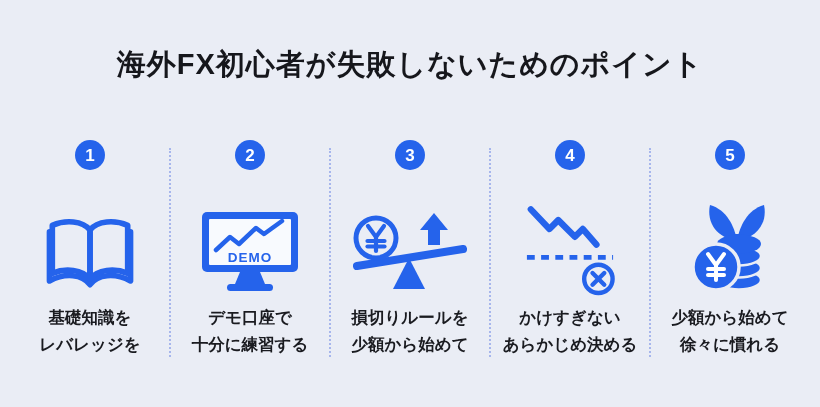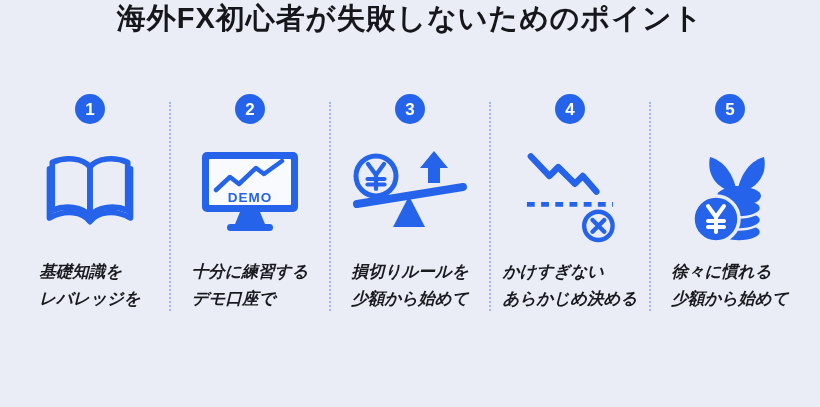--- a/index.html
+++ b/index.html
@@ -4,20 +4,21 @@
 <style>
   * { margin: 0; padding: 0; box-sizing: border-box; }
   html, body { width: 820px; height: 407px; }
   body {
     background: #EAEDF5;
     font-family: "Liberation Sans", "DejaVu Sans", sans-serif;
     overflow: hidden;
   }
   .canvas {
     width: 820px; height: 407px;
+    padding-top: 46px;
     position: relative;
   }
   .title {
     text-align: center;
     font-size: 29px;
     font-weight: 800;
     color: #16171C;
     letter-spacing: 1px;
     line-height: 36px;
   }
@@ -50,30 +51,30 @@
     font-weight: bold;
     display: flex;
     align-items: center;
     justify-content: center;
     line-height: 1;
   }
   .icon-box {
     height: 100px;
     margin-top: 26px;
     display: flex;
-    align-items: flex-start;
+    align-items: flex-end;
     justify-content: center;
   }
   .caption {
     margin-top: 8px;
+    text-align: center;
     font-size: 16.5px;
     font-weight: bold;
     color: #1A1B20;
     line-height: 1.62;
-    font-style: italic;
   }
   svg { display: block; }
   .demo-text {
     font-family: "Liberation Sans", "DejaVu Sans", sans-serif;
     font-weight: bold;
     letter-spacing: 1px;
   }
 </style>
 </head>
 <body>
@@ -111,22 +112,22 @@
         <svg width="100" height="86" viewBox="0 0 100 86">
           <rect x="2" y="2" width="96" height="60" rx="5" fill="#2563EB"></rect>
           <rect x="9" y="9" width="82" height="46" rx="1" fill="#F8FAFE"></rect>
           <polyline points="16,40 30,27 39,34 56,18 64,24 82,11" fill="none" stroke="#2563EB" stroke-width="4.5" stroke-linecap="round" stroke-linejoin="round"></polyline>
           <text class="demo-text" x="50" y="51.5" text-anchor="middle" font-size="13.5" fill="#2563EB">DEMO</text>
           <polygon points="40,62 60,62 65,74 35,74" fill="#2563EB"></polygon>
           <rect x="27" y="74" width="46" height="7" rx="3.5" fill="#2563EB"></rect>
         </svg>
       </div>
       <div class="caption">
+        <div>デモ口座で</div>
         <div>十分に練習する</div>
-        <div>デモ口座で</div>
       </div>
     </div>
 
     <div class="step-col">
       <div class="badge">
         <span>3</span>
       </div>
       <div class="icon-box">
         <svg width="116" height="84" viewBox="0 0 116 84">
           <line x1="5" y1="54" x2="111" y2="37" stroke="#2563EB" stroke-width="8" stroke-linecap="round"></line>
@@ -192,19 +193,19 @@
             <g stroke="#FFFFFF" stroke-width="4" stroke-linecap="round" fill="none">
               <path d="M17,56 L25,67 L33,56"></path>
               <path d="M25,67 V82"></path>
               <path d="M17,71 H33"></path>
               <path d="M17,77 H33"></path>
             </g>
           </g>
         </svg>
       </div>
       <div class="caption">
+        <div>少額から始めて</div>
         <div>徐々に慣れる</div>
-        <div>少額から始めて</div>
       </div>
     </div>
 
   </div>
 </div>
 
 </body></html>

